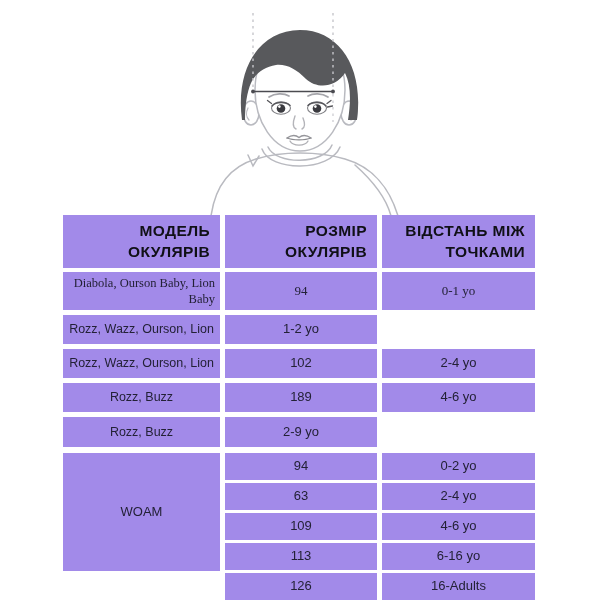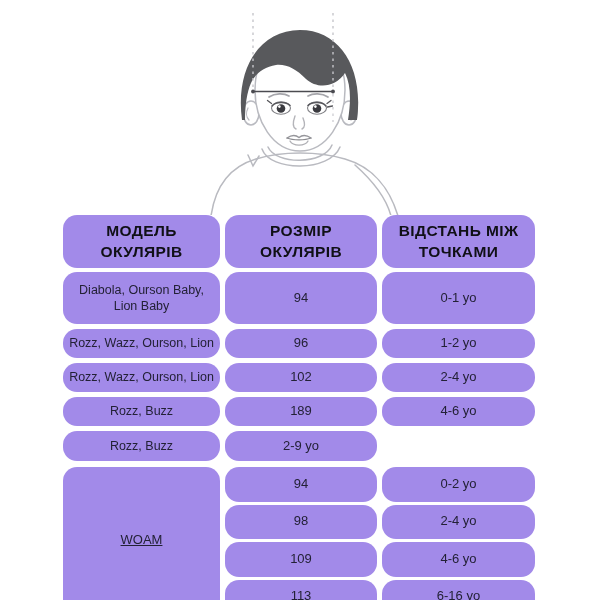--- a/index.html
+++ b/index.html
@@ -5,34 +5,34 @@
   html,body { margin:0; padding:0; background:#ffffff; }
   body { width:600px; height:600px; font-family:"Liberation Sans", sans-serif; }
   .canvas { position:relative; width:600px; height:600px; background:#ffffff; overflow:hidden; }
 
   .illu { position:absolute; left:0; top:0; }
 
   .size-table { position:absolute; left:63px; top:215px; width:472px;
                 --cell:#a28ae9; --head-ink:#101016; --ink:#232136; }
 
   .trow { display:grid; grid-template-columns:157px 152px 153px; column-gap:5px; margin-bottom:5px; }
-  .cell { background:var(--cell); border-radius:14px; display:flex; align-items:center;
-          justify-content:center; text-align:center; color:var(--ink); font-size:13px;
+  .cell { background:var(--cell); border-radius:0; display:flex; align-items:center;
+          justify-content:center; text-align:right; color:var(--ink); font-size:13px;
           line-height:1.3; padding:0 5px; box-sizing:border-box; }
   .thead { margin-bottom:4px; }
   .thead .cell { height:53px; font-weight:bold; font-size:15.5px; letter-spacing:0.4px;
                  color:var(--head-ink); text-transform:uppercase; padding:0 10px; }
-  .row-tall .cell { height:52px; }
+  .row-tall .cell { height:38px;font-family:Liberation Serif, serif; }
   .row-std .cell  { height:29px; }
   .row-last { margin-bottom:6px; }
   .row-last .cell { height:30px; }
   .model-cell { font-size:12.5px; }
 
   .woam { display:grid; grid-template-columns:157px 310px; column-gap:5px; height:147px; margin-bottom:0; }
-  .woam-left { height:147px; font-size:13px;text-decoration:underline; }
+  .woam-left { height:118px; font-size:13px; }
   .woam-right { display:flex; flex-direction:column; gap:3px; }
   .woam-row { display:grid; grid-template-columns:152px 153px; column-gap:5px; flex:1; }
   .woam-row .cell { height:auto; }
 </style>
 </head>
 <body>
 
 <div class="canvas">
 
   <svg class="illu" width="600" height="215" viewBox="0 0 600 215">
@@ -99,21 +99,20 @@
     </div>
 
     <div class="trow row-tall">
       <div class="cell model-cell">Diabola, Ourson Baby, Lion Baby</div>
       <div class="cell">94</div>
       <div class="cell">0-1 yo</div>
     </div>
 
     <div class="trow row-std">
       <div class="cell model-cell">Rozz, Wazz, Ourson, Lion</div>
-      <div class="cell">96</div>
       <div class="cell">1-2 yo</div>
     </div>
 
     <div class="trow row-std">
       <div class="cell model-cell">Rozz, Wazz, Ourson, Lion</div>
       <div class="cell">102</div>
       <div class="cell">2-4 yo</div>
     </div>
 
     <div class="trow row-std">
@@ -128,28 +127,32 @@
     </div>
 
     <div class="trow woam">
       <div class="cell woam-left">WOAM</div>
       <div class="woam-right">
         <div class="woam-row">
           <div class="cell">94</div>
           <div class="cell">0-2 yo</div>
         </div>
         <div class="woam-row">
-          <div class="cell">98</div>
+          <div class="cell">63</div>
           <div class="cell">2-4 yo</div>
         </div>
         <div class="woam-row">
           <div class="cell">109</div>
           <div class="cell">4-6 yo</div>
         </div>
         <div class="woam-row">
           <div class="cell">113</div>
           <div class="cell">6-16 yo</div>
         </div>
+        <div class="woam-row">
+          <div class="cell">126</div>
+          <div class="cell">16-Adults</div>
+        </div>
       </div>
     </div>
 
   </div>
 </div>
 
 </body></html>

